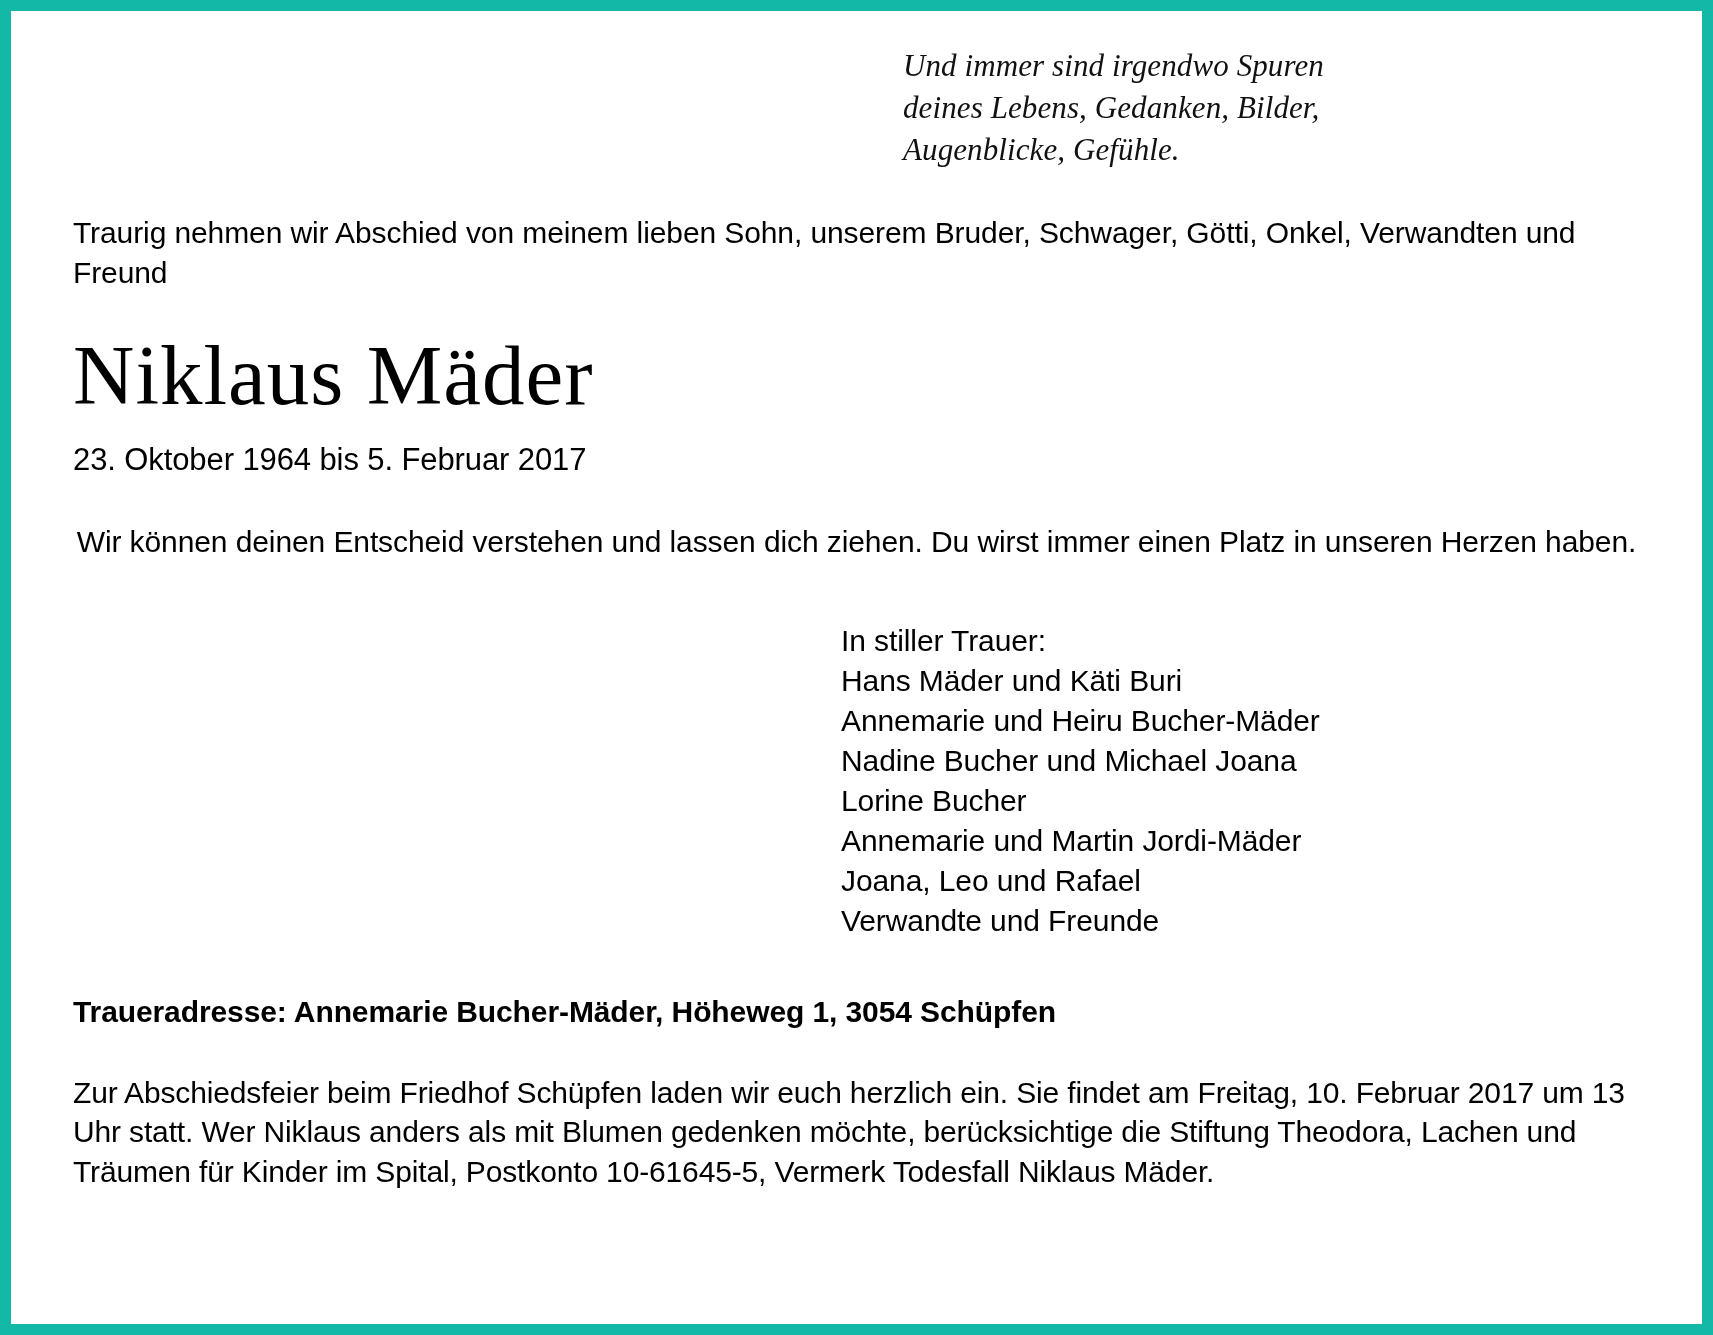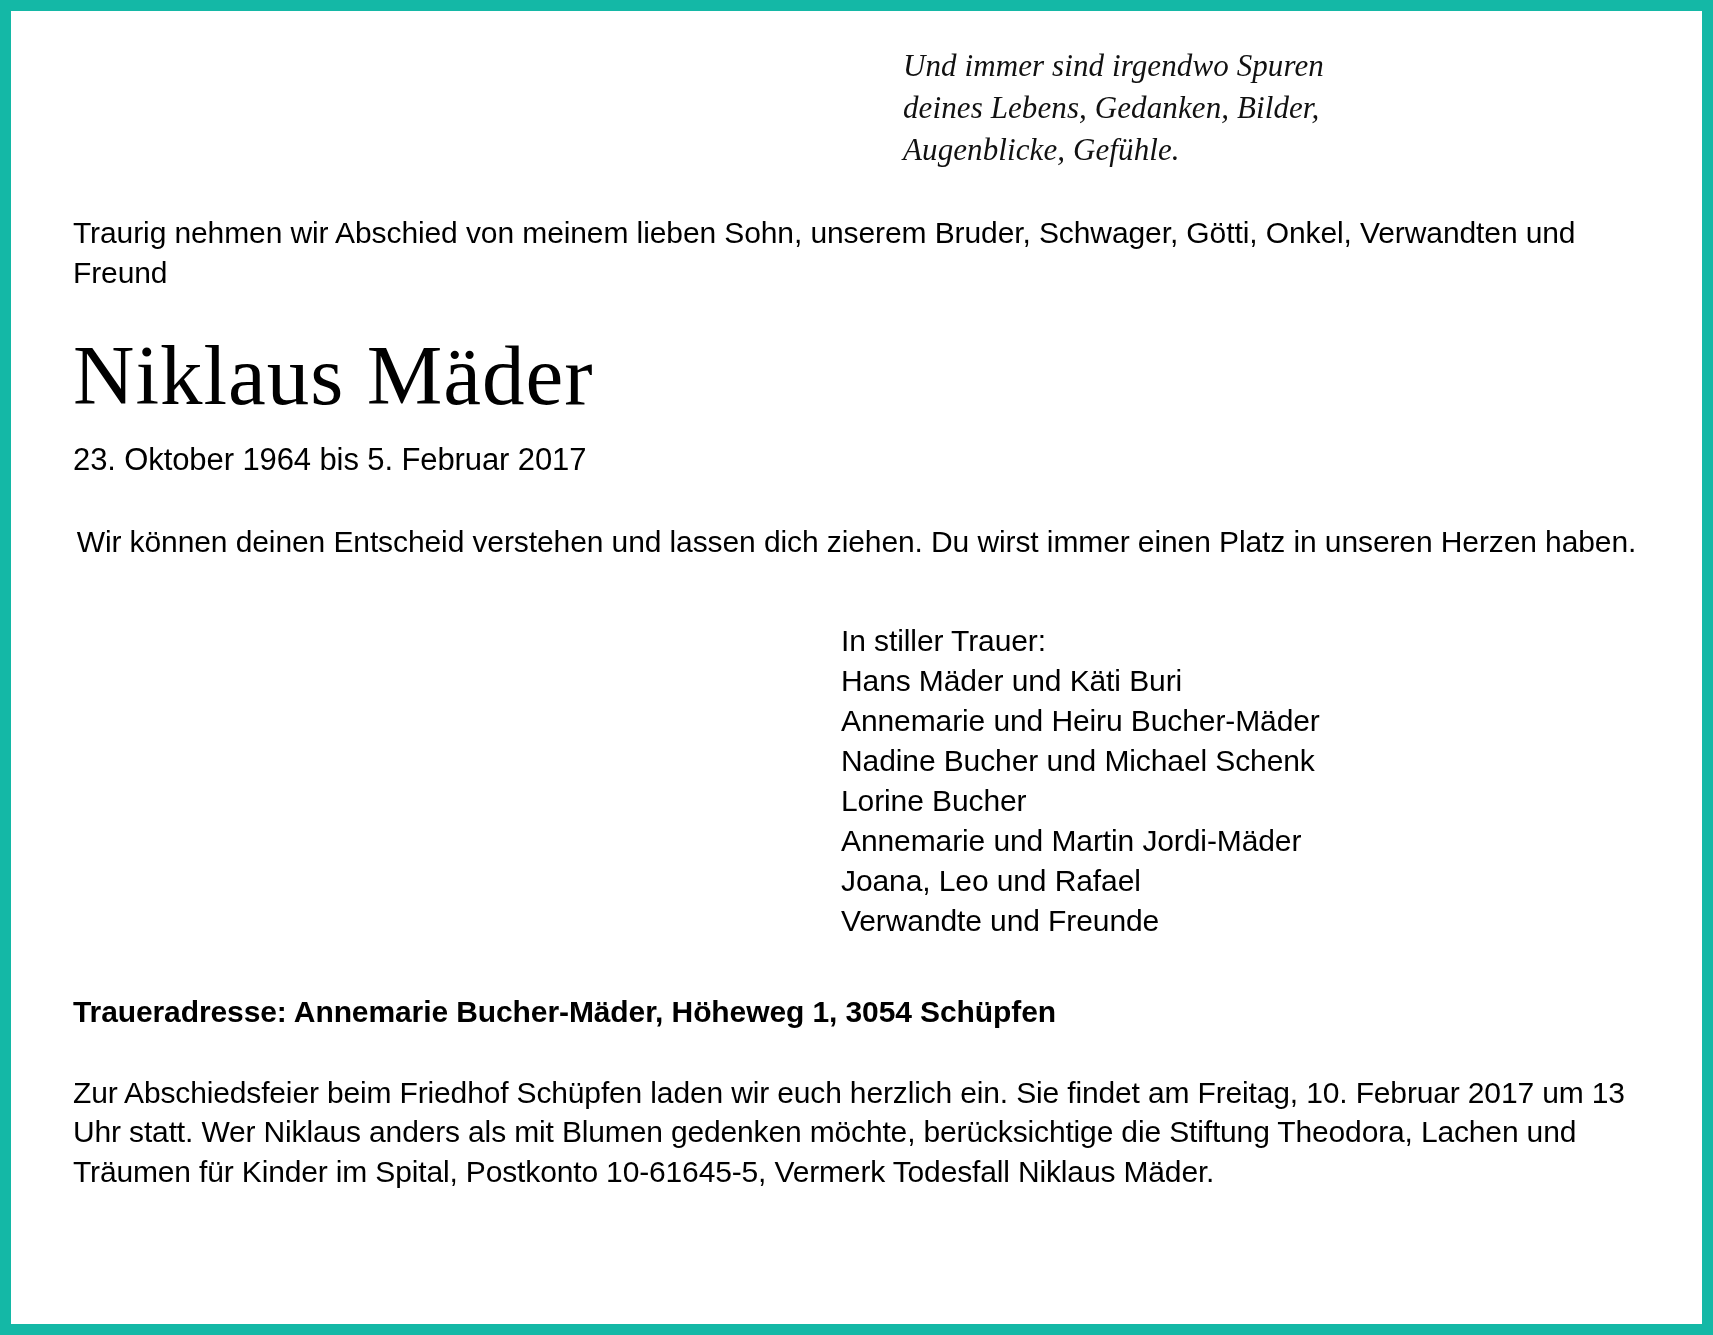--- a/index.html
+++ b/index.html
@@ -129,21 +129,21 @@
       <div class="deceased-name">Niklaus Mäder</div>
       <div class="dates">23. Oktober 1964 bis 5. Februar 2017</div>
     </div>
 
     <p class="message">Wir können deinen Entscheid verstehen und lassen dich ziehen. Du wirst immer einen Platz in unseren Herzen haben.</p>
 
     <div class="mourners">
       <div>In stiller Trauer:</div>
       <div>Hans Mäder und Käti Buri</div>
       <div>Annemarie und Heiru Bucher-Mäder</div>
-      <div>Nadine Bucher und Michael Schenk</div>
+      <div>Nadine Bucher und Michael Joana</div>
       <div>Lorine Bucher</div>
       <div>Annemarie und Martin Jordi-Mäder</div>
       <div>Joana, Leo und Rafael</div>
       <div>Verwandte und Freunde</div>
     </div>
 
     <div class="address">Traueradresse: Annemarie Bucher-Mäder, Höheweg 1, 3054 Schüpfen</div>
 
     <p class="footer-info">Zur Abschiedsfeier beim Friedhof Schüpfen laden wir euch herzlich ein. Sie findet am Freitag, 10. Februar 2017 um 13 Uhr statt. Wer Niklaus anders als mit Blumen gedenken möchte, berücksichtige die Stiftung Theodora, Lachen und Träumen für Kinder im Spital, Postkonto 10-61645-5, Vermerk Todesfall Niklaus Mäder.</p>
 

